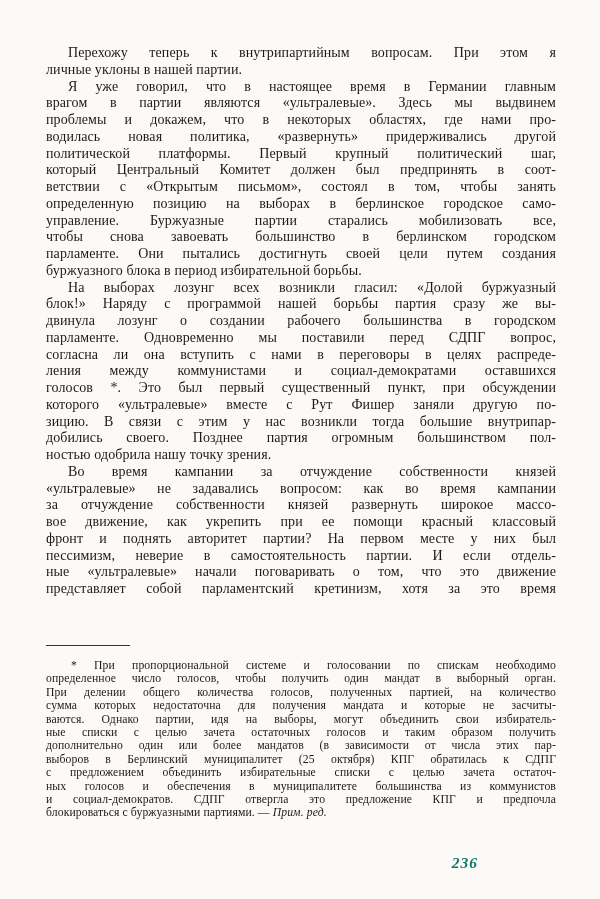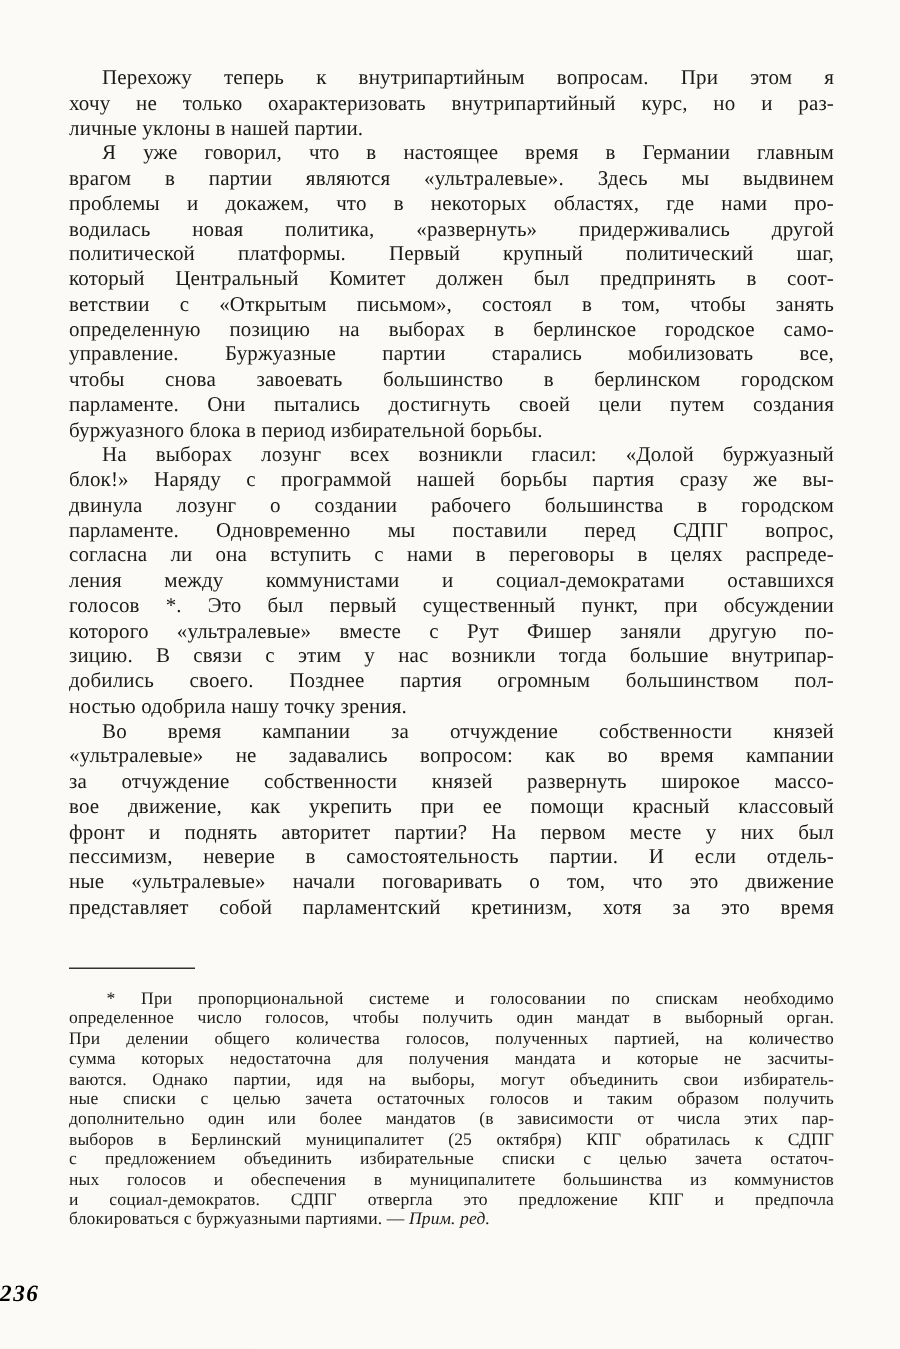--- a/index.html
+++ b/index.html
@@ -44,38 +44,37 @@
   }
   .footnote .line {
     font-size: 11.7px;
     line-height: 13.4px;
   }
   .footnote .line.first { text-indent: 25px; }
   .italic { font-style: italic; margin-top: 36px; }
   .page-number {
     position: absolute;
     left: 0; top: 854px; width: 478px;
-    text-align: left;
+    text-align: right;
     font-family: "Liberation Serif", serif;
     font-style: italic;
     font-weight: 700;
     font-size: 15.5px;
     letter-spacing: 1px;
-    color: #000000;
+    color: #0f766e;
   }
 </style>
 </head>
 <body>
 
 <div class="page">
 
   <div class="text-block">
     <div class="para">
         <div class="line first">Перехожу теперь к внутрипартийным вопросам. При этом я</div>
-        <div class="line">хочу не только охарактеризовать внутрипартийный курс, но и раз-</div>
         <div class="line flush">личные уклоны в нашей партии.</div>
       </div>
     <div class="para">
         <div class="line first">Я уже говорил, что в настоящее время в Германии главным</div>
         <div class="line">врагом в партии являются «ультралевые». Здесь мы выдвинем</div>
         <div class="line">проблемы и докажем, что в некоторых областях, где нами про-</div>
         <div class="line">водилась новая политика, «развернуть» придерживались другой</div>
         <div class="line">политической платформы. Первый крупный политический шаг,</div>
         <div class="line">который Центральный Комитет должен был предпринять в соот-</div>
         <div class="line">ветствии с «Открытым письмом», состоял в том, чтобы занять</div>

